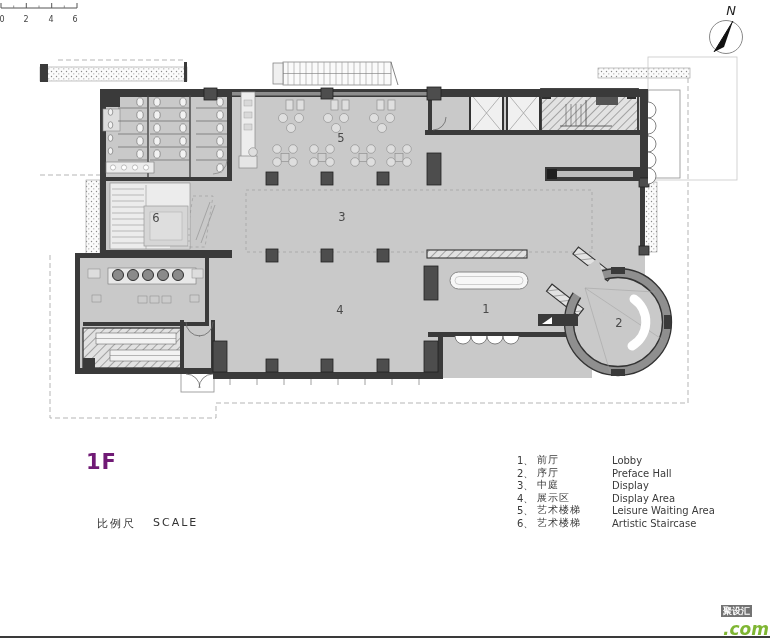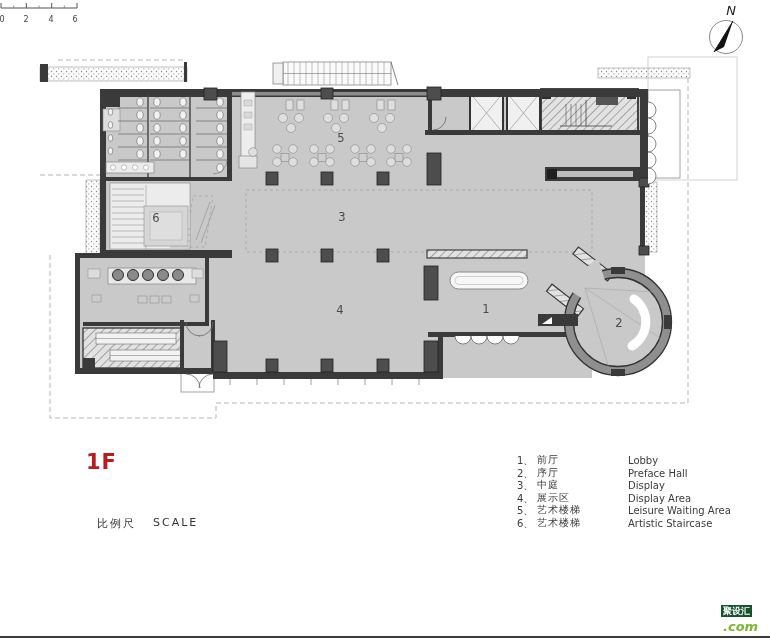--- a/index.html
+++ b/index.html
@@ -1,32 +1,32 @@
 <!DOCTYPE html>
 <html><head>
 <meta charset="utf-8">
 <style>
   html,body{margin:0;padding:0;background:#fff;}
   .canvas{position:relative;width:770px;height:639px;background:#fff;overflow:hidden;
           font-family:"DejaVu Sans","Liberation Sans",sans-serif;}
   .canvas svg{position:absolute;left:0;top:0;}
-  .floor-title{position:absolute;left:86px;top:450px;font-size:21px;font-weight:600;color:#b91c1c;letter-spacing:1px;}
+  .floor-title{position:absolute;left:86px;top:450px;font-size:21px;font-weight:600;color:#701a75;letter-spacing:1px;}
   .scalebar{position:absolute;left:85px;top:492px;}
   .scale-labels{position:absolute;left:85px;top:516px;width:110px;font-size:11px;color:#333;display:flex;margin-left:12px;}
   .scale-labels .cn{width:56px;letter-spacing:2px;}
   .scale-labels .en{letter-spacing:2px;}
   .legend{position:absolute;left:517px;top:455px;font-size:10px;color:#3b3b3b;}
   .legend-row{display:flex;height:12.6px;line-height:12.6px;}
   .legend-num{width:20px;}
   .legend-cn{width:75px;letter-spacing:1px;font-family:Liberation Mono, monospace;}
-  .legend-en{white-space:nowrap;margin-left:16px;}
+  .legend-en{white-space:nowrap;}
   .watermark{position:absolute;left:636px;top:598px;width:134px;height:40px;}
   .wm-brand{position:absolute;left:2px;top:2px;font-size:28px;font-weight:bold;letter-spacing:-1px;font-style:italic;}
   .wm-badge{position:absolute;left:85px;top:7px;font-size:9px;line-height:12px;padding:0 2px;color:#fff;font-weight:bold;}
-  .wm-tld{position:absolute;left:87px;top:21px;font-size:13px;font-weight:bold;font-style:italic;}
+  .wm-tld{position:absolute;left:87px;top:21px;font-size:17px;font-weight:bold;font-style:italic;}
   .bottom-line{position:absolute;left:0;top:636px;width:770px;height:2px;background:#3a3a3a;}
 </style>
 </head>
 <body>
 
 <div class="canvas">
 
 <svg width="770" height="639" viewBox="0 0 770 639">
   <defs>
     <pattern id="hatch" width="6" height="6" patternUnits="userSpaceOnUse" patternTransform="rotate(45)">
@@ -378,19 +378,19 @@
     <span class="legend-en">Leisure Waiting Area</span>
   </div>
   <div class="legend-row">
     <span class="legend-num">6、</span>
     <span class="legend-cn">艺术楼梯</span>
     <span class="legend-en">Artistic Staircase</span>
   </div>
 </div>
 
 <div class="watermark">
-  <span class="wm-badge" style="background: #14532d;">聚设汇</span>
+  <span class="wm-badge" style="background: #737373;">聚设汇</span>
   <span class="wm-tld" style="color: rgb(127, 182, 51);">.com</span>
 </div>
 
 <div class="bottom-line"></div>
 
 </div>
 
 </body></html>

